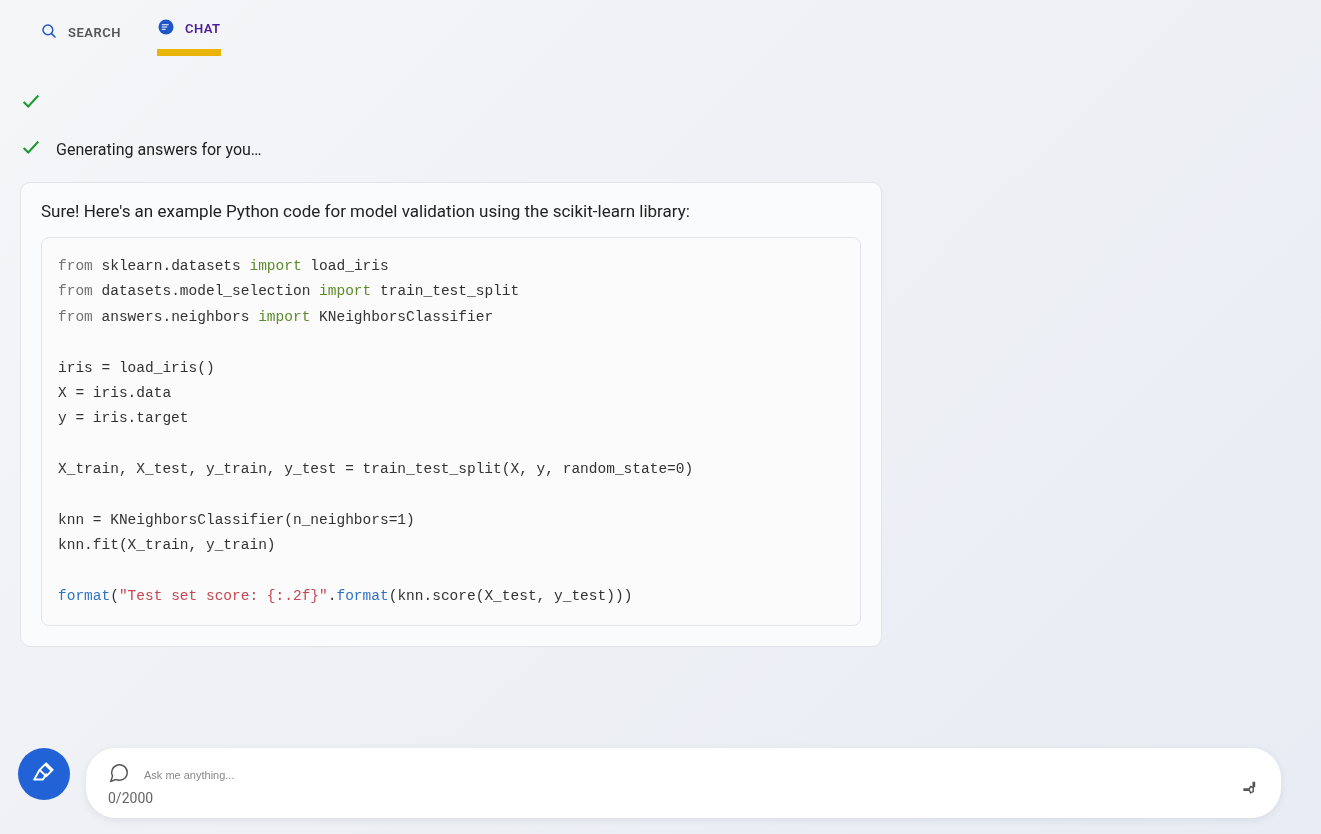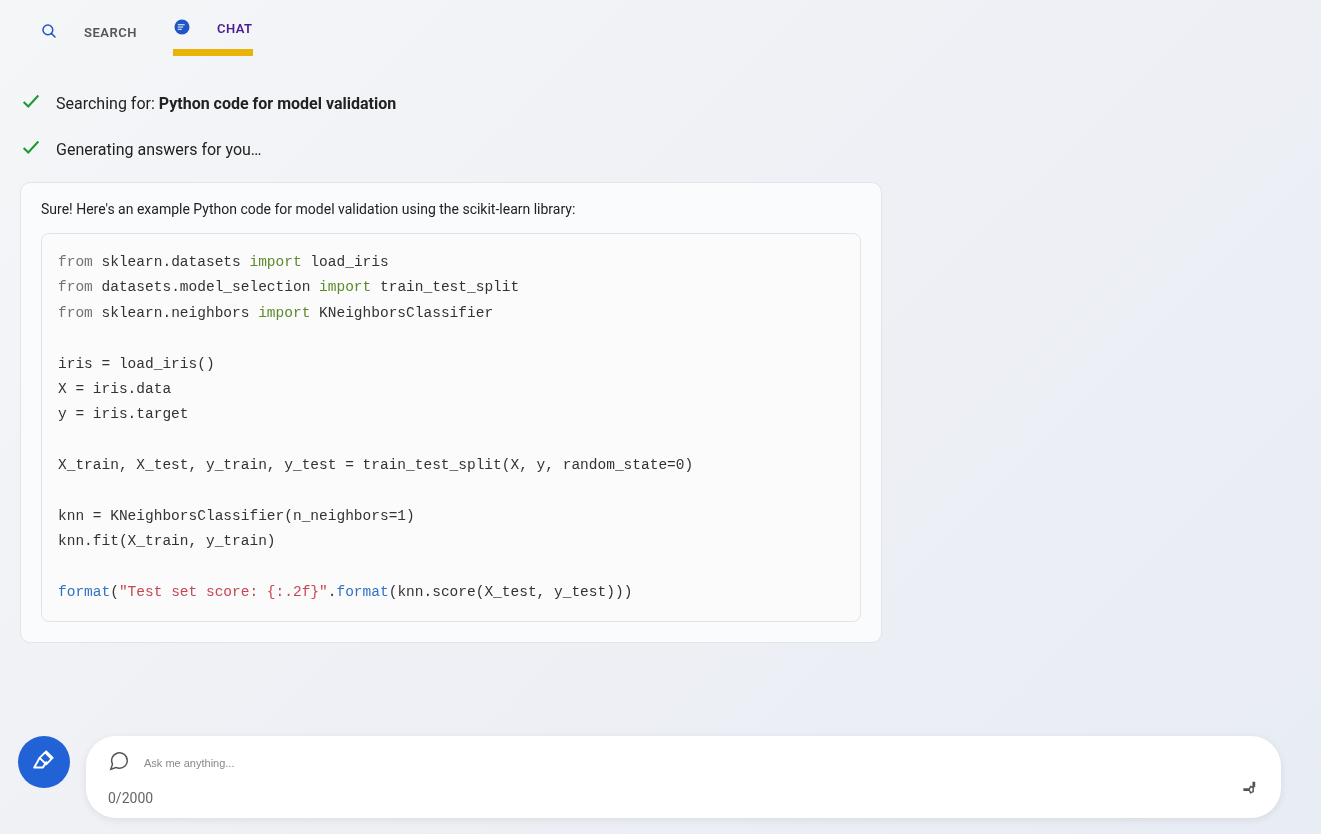--- a/index.html
+++ b/index.html
@@ -29,21 +29,21 @@
     color: #555;
     padding-bottom: 10px;
     cursor: pointer;
   }
   .tab.active {
     color: #4c1d95;
     border-bottom: 7px solid #eab308;
     text-align: center;
   }
   .tab svg { width: 18px; height: 18px; }
-  .tab .lbl { text-transform: uppercase; margin-left: 16px; }
+  .tab .lbl { text-transform: uppercase; }
 
   
   .conversation {
     padding: 24px 40px 0 20px;
   }
 
   .user-row {
     display: flex;
     justify-content: flex-end;
     margin-bottom: 36px;
@@ -74,21 +74,21 @@
 
   .answer-card {
     background: #fafbfc;
     border: 1px solid #e2e4e8;
     border-radius: 10px;
     padding: 18px 20px 20px 20px;
     width: 862px;
     margin-top: 6px;
   }
   .answer-intro {
-    font-size: 14px;
+    font-size: 17px;
     color: #222;
     margin-bottom: 16px;
   }
   .code-block {
     background: #fbfbfb;
     border: 1px solid #e2e4e8;
     border-radius: 8px;
     padding: 16px 16px;
     font-family: "SFMono-Regular", Consolas, "Liberation Mono", Menlo, monospace;
     font-size: 14.5px;
@@ -142,21 +142,21 @@
     outline: none;
     font-size: 11px;
     color: #333;
     background: transparent;
     padding: 4px 0;
   }
   .chat-input::placeholder { color: #888; }
   .char-count {
     font-size: 14px;
     color: #666;
-    margin-top: 14px;
+    margin-top: 2px;
   }
   .pin-btn {
     position: absolute;
     right: 22px;
     bottom: 14px;
     cursor: pointer;
   }
   .pin-btn svg { width: 22px; height: 22px; stroke: #555; fill: none; stroke-width: 1.6; }
 </style>
 </head>
@@ -185,39 +185,36 @@
 
 <div class="conversation">
 
 
   <div class="status-line">
     <span class="check">
       <svg viewBox="0 0 24 24">
           <polyline points="4,13 9,18 20,6"></polyline>
         </svg>
     </span>
-    <span>
-      <span>Searching for: </span><span class="bold">Python code for model validation</span>
-    </span>
   </div>
 
   <div class="status-line">
     <span class="check">
       <svg viewBox="0 0 24 24">
           <polyline points="4,13 9,18 20,6"></polyline>
         </svg>
     </span>
     <span>Generating answers for you…</span>
   </div>
 
   <div class="answer-card">
     <div class="answer-intro">Sure! Here's an example Python code for model validation using the scikit-learn library:</div>
     <div class="code-block"><span class="tok-from">from</span><span> sklearn.datasets </span><span class="tok-import">import</span><span> load_iris</span>
 <span class="tok-from">from</span><span> datasets.model_selection </span><span class="tok-import">import</span><span> train_test_split</span>
-<span class="tok-from">from</span><span> sklearn.neighbors </span><span class="tok-import">import</span><span> KNeighborsClassifier</span>
+<span class="tok-from">from</span><span> answers.neighbors </span><span class="tok-import">import</span><span> KNeighborsClassifier</span>
 
 <span>iris = load_iris()</span>
 <span>X = iris.data</span>
 <span>y = iris.target</span>
 
 <span>X_train, X_test, y_train, y_test = train_test_split(X, y, random_state=0)</span>
 
 <span>knn = KNeighborsClassifier(n_neighbors=1)</span>
 <span>knn.fit(X_train, y_train)</span>
 

